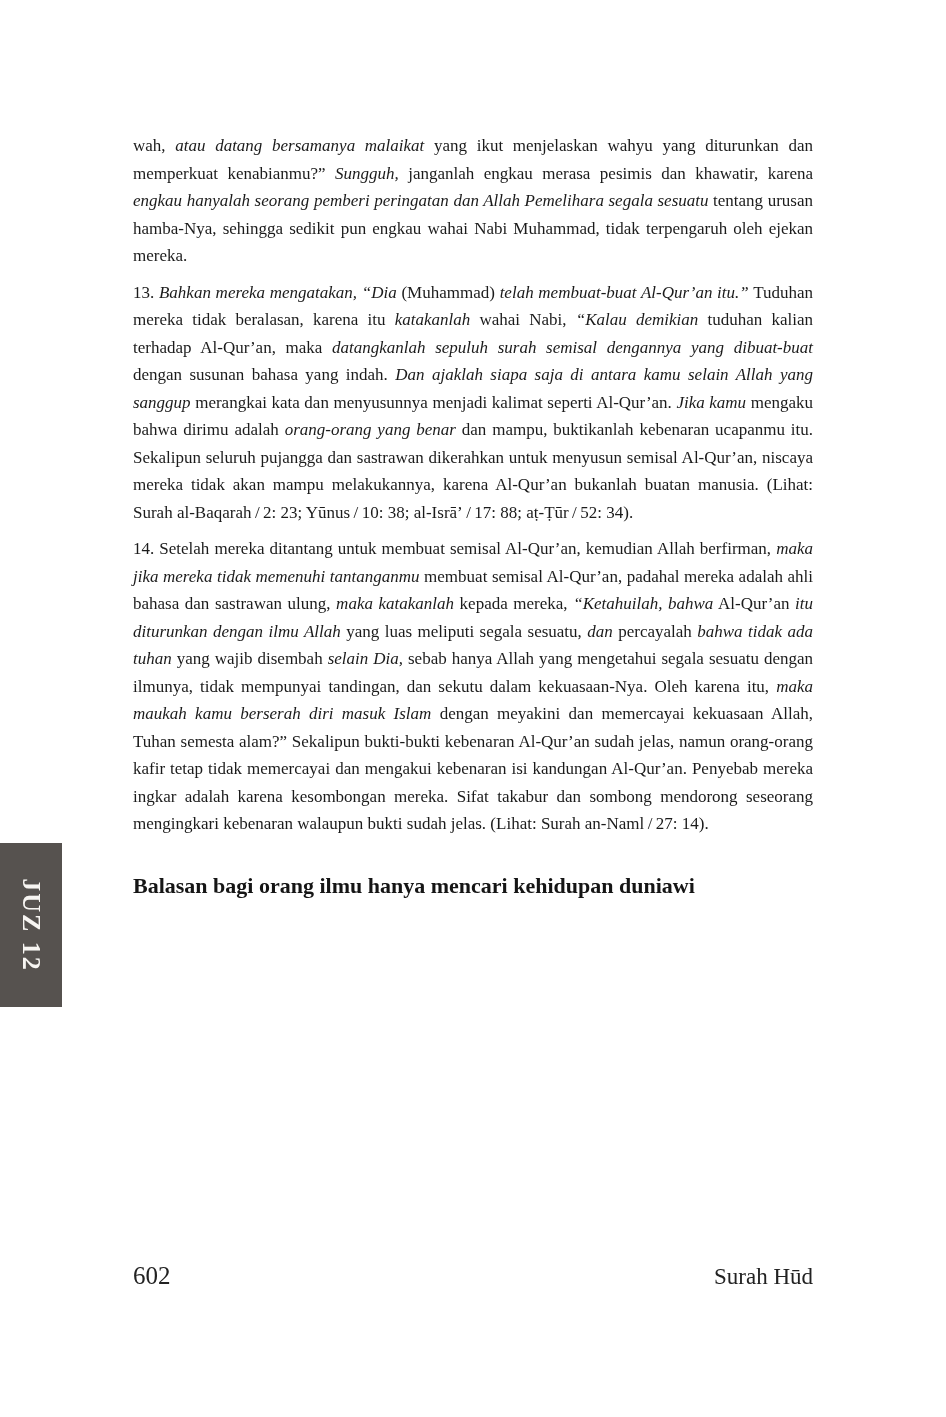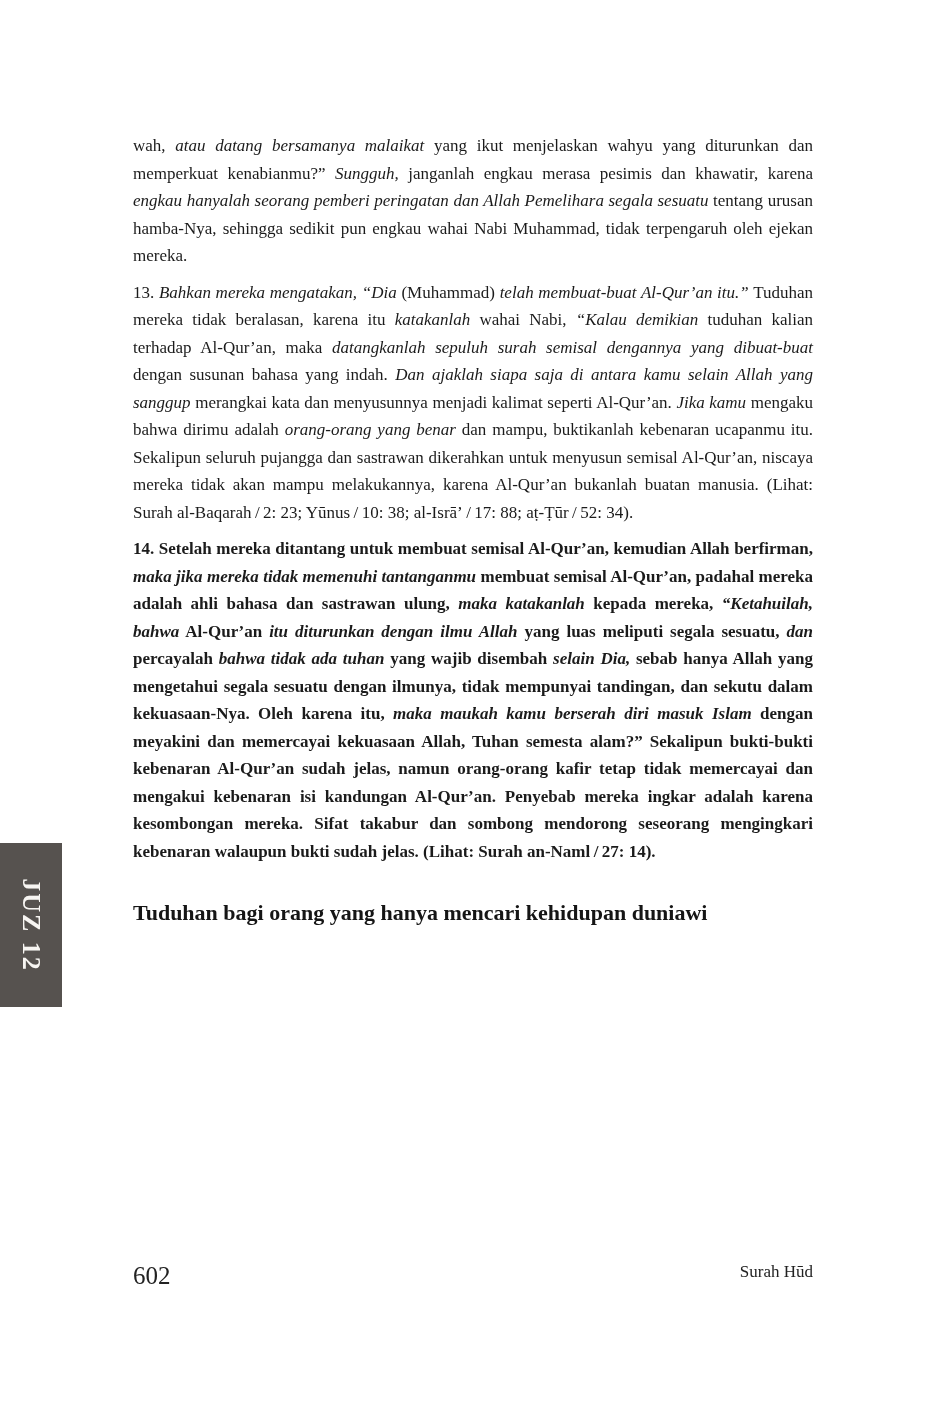--- a/index.html
+++ b/index.html
@@ -41,21 +41,21 @@
     left: 133px;
     top: 132px;
     width: 680px;
   }
   .para {
     margin: 0 0 9px 0;
     font-size: 17px;
     line-height: 27.5px;
     text-align: justify;
   }
-  .para:last-of-type { margin-bottom: 7px; font-weight: bold; }
+  .para:last-of-type { margin-bottom: 7px; }
   .it { font-style: italic; }
   .section-heading {
     margin: 34px 0 0 0;
     font-size: 22px;
     line-height: 28px;
     font-weight: bold;
     color: #151515;
   }
   .arabic-verse {
     margin-top: 16px;
@@ -69,48 +69,48 @@
     color: #1b1b1b;
     width: 100%;
   }
   .footer {
     position: absolute;
     left: 133px;
     top: 1262px;
     width: 680px;
     display: flex;
     justify-content: space-between;
-    align-items: flex-start;
+    align-items: flex-end;
   }
   .page-number {
     font-size: 25px;
     color: #222222;
   }
   .running-title {
-    font-size: 17px;
+    font-size: 23px;
     color: #222222;
   }
 </style>
 </head>
 <body>
 
 <div class="page">
 
   <div class="juz-tab">
     <span class="juz-tab-label">JUZ 12</span>
   </div>
 
   <div class="content">
     <div>
         <p class="para"><span>wah, </span><span class="it">atau datang bersamanya malaikat</span><span> yang ikut menjelaskan wahyu yang diturunkan dan memperkuat kenabianmu?” </span><span class="it">Sungguh,</span><span> janganlah engkau merasa pesimis dan khawatir, karena </span><span class="it">engkau hanyalah seorang pemberi peringatan dan Allah Pemelihara segala sesuatu</span><span> tentang urusan hamba-Nya, sehingga sedikit pun engkau wahai Nabi Muhammad, tidak terpengaruh oleh ejekan mereka.</span></p>
         <p class="para"><span>13. </span><span class="it">Bahkan mereka mengatakan, “Dia</span><span> (Muhammad) </span><span class="it">telah membuat-buat Al-Qur’an itu.”</span><span> Tuduhan mereka tidak beralasan, karena itu </span><span class="it">katakanlah</span><span> wahai Nabi, </span><span class="it">“Kalau demikian</span><span> tuduhan kalian terhadap Al-Qur’an, maka </span><span class="it">datangkanlah sepuluh surah semisal dengannya yang dibuat-buat</span><span> dengan susunan bahasa yang indah. </span><span class="it">Dan ajaklah siapa saja di antara kamu selain Allah yang sanggup</span><span> merangkai kata dan menyusunnya menjadi kalimat seperti Al-Qur’an. </span><span class="it">Jika kamu</span><span> mengaku bahwa dirimu adalah </span><span class="it">orang-orang yang benar</span><span> dan mampu, buktikanlah kebenaran ucapanmu itu. Sekalipun seluruh pujangga dan sastrawan dikerahkan untuk menyusun semisal Al-Qur’an, niscaya mereka tidak akan mampu melakukannya, karena Al-Qur’an bukanlah buatan manusia. (Lihat: Surah al-Baqarah / 2: 23; Yūnus / 10: 38; al-Isrā’ / 17: 88; aṭ-Ṭūr / 52: 34).</span></p>
         <p class="para"><span>14. Setelah mereka ditantang untuk membuat semisal Al-Qur’an, kemudian Allah berfirman, </span><span class="it">maka jika mereka tidak memenuhi tantanganmu</span><span> membuat semisal Al-Qur’an, padahal mereka adalah ahli bahasa dan sastrawan ulung, </span><span class="it">maka katakanlah</span><span> kepada mereka, </span><span class="it">“Ketahuilah, bahwa</span><span> Al-Qur’an </span><span class="it">itu diturunkan dengan ilmu Allah</span><span> yang luas meliputi segala sesuatu, </span><span class="it">dan</span><span> percayalah </span><span class="it">bahwa tidak ada tuhan</span><span> yang wajib disembah </span><span class="it">selain Dia,</span><span> sebab hanya Allah yang mengetahui segala sesuatu dengan ilmunya, tidak mempunyai tandingan, dan sekutu dalam kekuasaan-Nya. Oleh karena itu, </span><span class="it">maka maukah kamu berserah diri masuk Islam</span><span> dengan meyakini dan memercayai kekuasaan Allah, Tuhan semesta alam?” Sekalipun bukti-bukti kebenaran Al-Qur’an sudah jelas, namun orang-orang kafir tetap tidak memercayai dan mengakui kebenaran isi kandungan Al-Qur’an. Penyebab mereka ingkar adalah karena kesombongan mereka. Sifat takabur dan sombong mendorong seseorang mengingkari kebenaran walaupun bukti sudah jelas. (Lihat: Surah an-Naml / 27: 14).</span></p>
       </div>
 
-    <h2 class="section-heading">Tuduhan bagi orang yang hanya mencari kehidupan duniawi</h2>
+    <h2 class="section-heading">Balasan bagi orang ilmu hanya mencari kehidupan duniawi</h2>
 
   </div>
 
   <div class="footer">
     <span class="page-number">602</span>
     <span class="running-title">Surah Hūd</span>
   </div>
 
 </div>
 

